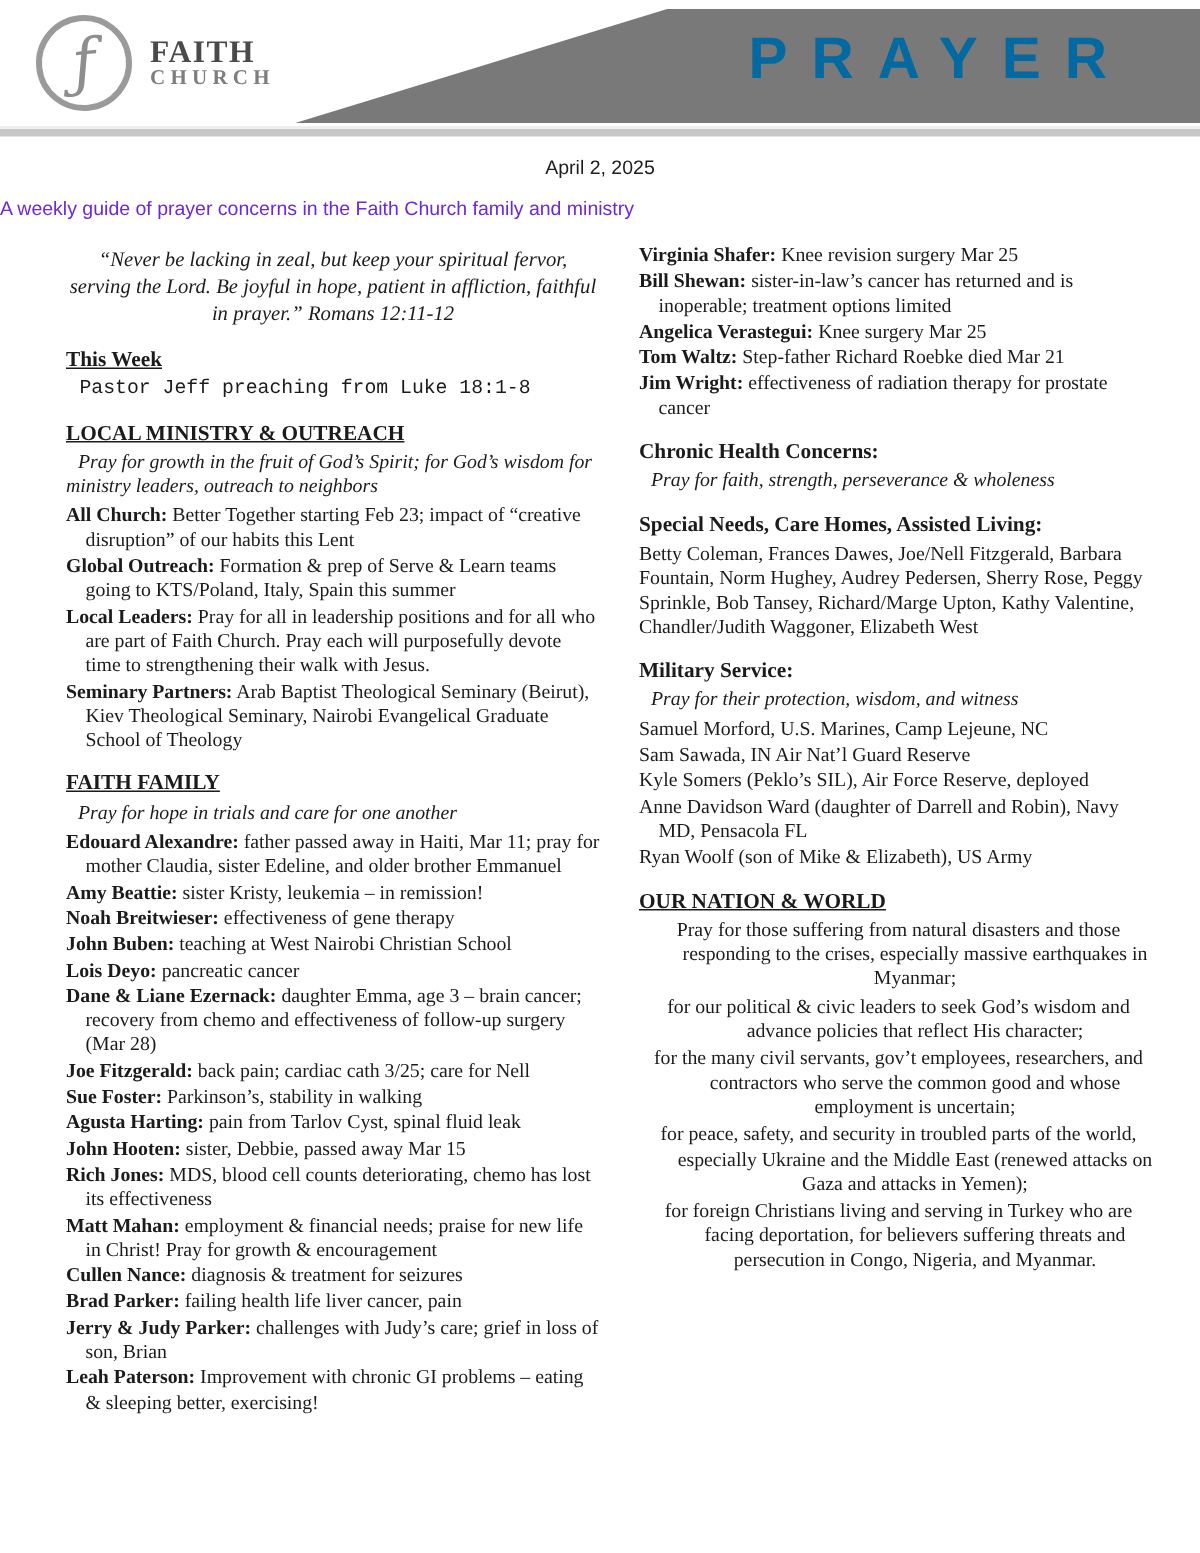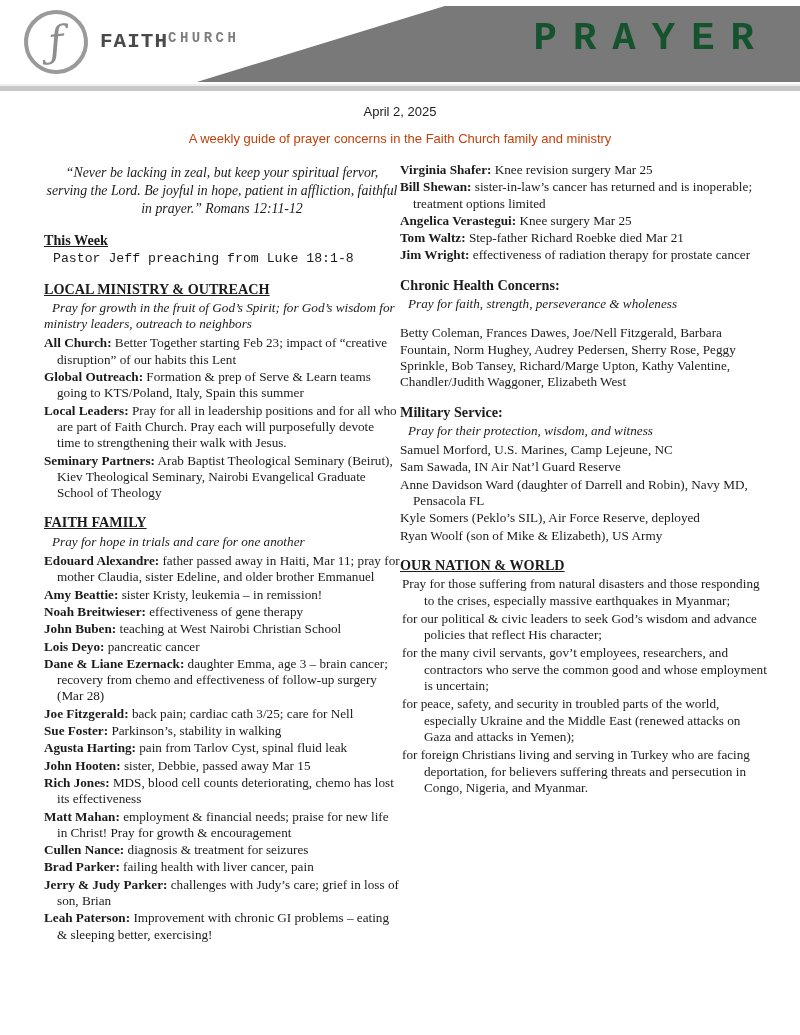--- a/index.html
+++ b/index.html
@@ -12,55 +12,55 @@
     overflow:hidden;
   }
   
   .header{position:relative;height:90px;}
   .banner{
     position:absolute;left:0;top:6px;right:0;height:76px;
     background:#797979;
     clip-path:polygon(24.6% 100%, 55.6% 0%, 100% 0%, 100% 100%);
   }
   .banner-title{
-    position:absolute;top:20px;right:30px;
-    font-family:Liberation Mono, monospace;
-    font-size:39px;font-weight:700;color:#14532d;
+    position:absolute;top:20px;right:46px;
+    font-family:Liberation Sans, sans-serif;
+    font-size:39px;font-weight:700;color:#0369a1;
     letter-spacing:16px;line-height:1;
   }
   .header-rule{
     position:absolute;left:0;right:0;top:84px;height:5px;
     background:#c7c7c7;border-top:2px solid #eeeeee;
   }
   .logo{
     position:absolute;left:24px;top:10px;
     display:flex;align-items:center;gap:12px;
   }
   .logo-mark{
     width:56px;height:56px;border:4px solid #9a9a9a;border-radius:50%;
     display:flex;align-items:center;justify-content:center;
     color:#8e8e8e;font-family:"DejaVu Serif", serif;
     font-style:italic;font-size:42px;line-height:1;
     transform:rotate(-6deg);
   }
-  .logo-text{display:flex;flex-direction:row;font-family:Liberation Mono, monospace;}
+  .logo-text{display:flex;flex-direction:column;font-family:Liberation Serif, serif;}
   .logo-line1{font-size:21px;font-weight:700;color:#4a4a4a;letter-spacing:1px;line-height:1.05;}
   .logo-line2{font-size:14px;font-weight:700;color:#7e7e7e;letter-spacing:3.5px;line-height:1.1;}
   
   .dateline{
     text-align:center;margin-top:14px;
     font-family:"Liberation Sans", sans-serif;font-size:13px;color:#1d1d1d;
   }
   .subtitle{
-    text-align:center;margin-top:12px;
-    font-family:"Liberation Sans", sans-serif;font-size:13px;color:#c2410c;
+    text-align:left;margin-top:12px;
+    font-family:"Liberation Sans", sans-serif;font-size:13px;color:#6d28d9;
   }
   
   .content{
-    display:flex;
+    display:flex;gap:26px;
     padding:16px 28px 0 44px;
     font-size:13.2px;line-height:16.3px;
   }
   .col-left{width:356px;flex:0 0 auto;}
   .col-right{flex:1 1 auto;min-width:0;}
   
   .quote{
     font-style:italic;text-align:center;
     font-size:13.8px;line-height:18px;
     margin:2px 0 14px;
@@ -73,21 +73,21 @@
   }
   .sec-head.nounderline{text-decoration:none;}
   .intro{
     font-style:italic;margin:0 0 3px;
     text-indent:8px;
   }
   .intro-mixed{margin:0 0 3px;text-indent:8px;}
   .entry{margin:0 0 1px;padding-left:13px;text-indent:-13px;}
   .plain-line{margin:0 0 1px;padding-left:13px;text-indent:-13px;}
   .names{margin:3px 0 0;}
-  .nation-para{margin:2px;padding-left:22px;text-indent:-22px;}
+  .nation-para{margin:2px;padding-left:22px;text-indent:-22px;text-align:center;}
   .subline{margin:0;padding-left:9px;font-family:Liberation Mono, monospace;}
   b{font-weight:700;}
 </style>
 </head>
 <body>
 
 <div class="page">
 
   <div class="header">
     <div class="banner"></div>
@@ -140,21 +140,21 @@
             <p class="entry"><b>John Buben:</b><span> teaching at West Nairobi Christian School</span></p>
             <p class="entry"><b>Lois Deyo:</b><span> pancreatic cancer</span></p>
             <p class="entry"><b>Dane &amp; Liane Ezernack:</b><span> daughter Emma, age 3 – brain cancer; recovery from chemo and effectiveness of follow-up surgery (Mar 28)</span></p>
             <p class="entry"><b>Joe Fitzgerald:</b><span> back pain; cardiac cath 3/25; care for Nell</span></p>
             <p class="entry"><b>Sue Foster:</b><span> Parkinson’s, stability in walking</span></p>
             <p class="entry"><b>Agusta Harting:</b><span> pain from Tarlov Cyst, spinal fluid leak</span></p>
             <p class="entry"><b>John Hooten:</b><span> sister, Debbie, passed away Mar 15</span></p>
             <p class="entry"><b>Rich Jones:</b><span> MDS, blood cell counts deteriorating, chemo has lost its effectiveness</span></p>
             <p class="entry"><b>Matt Mahan:</b><span> employment &amp; financial needs; praise for new life in Christ! Pray for growth &amp; encouragement</span></p>
             <p class="entry"><b>Cullen Nance:</b><span> diagnosis &amp; treatment for seizures</span></p>
-            <p class="entry"><b>Brad Parker:</b><span> failing health with liver cancer, pain</span></p>
+            <p class="entry"><b>Brad Parker:</b><span> failing health life liver cancer, pain</span></p>
             <p class="entry"><b>Jerry &amp; Judy Parker:</b><span> challenges with Judy’s care; grief in loss of son, Brian</span></p>
             <p class="entry"><b>Leah Paterson:</b><span> Improvement with chronic GI problems – eating &amp; sleeping better, exercising!</span></p>
           </div>
       </div>
 
     </div>
 
     <div class="col-right">
 
       <div>
@@ -164,31 +164,32 @@
           <p class="entry"><b>Tom Waltz:</b><span> Step-father Richard Roebke died Mar 21</span></p>
           <p class="entry"><b>Jim Wright:</b><span> effectiveness of radiation therapy for prostate cancer</span></p>
         </div>
 
       <div class="sec">
         <p class="sec-head nounderline">Chronic Health Concerns:</p>
         <p class="intro">Pray for faith, strength, perseverance &amp; wholeness</p>
       </div>
 
       <div class="sec">
+        <p class="sec-head nounderline">Special Needs, Care Homes, Assisted Living:</p>
         <p class="names">Betty Coleman, Frances Dawes, Joe/Nell Fitzgerald, Barbara Fountain, Norm Hughey, Audrey Pedersen, Sherry Rose, Peggy Sprinkle, Bob Tansey, Richard/Marge Upton, Kathy Valentine, Chandler/Judith Waggoner, Elizabeth West</p>
       </div>
 
       <div class="sec">
         <p class="sec-head nounderline">Military Service:</p>
         <p class="intro">Pray for their protection, wisdom, and witness</p>
         <div class="names">
             <p class="plain-line">Samuel Morford, U.S. Marines, Camp Lejeune, NC</p>
             <p class="plain-line">Sam Sawada, IN Air Nat’l Guard Reserve</p>
+            <p class="plain-line">Kyle Somers (Peklo’s SIL), Air Force Reserve, deployed</p>
             <p class="plain-line">Anne Davidson Ward (daughter of Darrell and Robin), Navy MD, Pensacola FL</p>
-            <p class="plain-line">Kyle Somers (Peklo’s SIL), Air Force Reserve, deployed</p>
             <p class="plain-line">Ryan Woolf (son of Mike &amp; Elizabeth), US Army</p>
           </div>
       </div>
 
       <div class="sec">
         <p class="sec-head">OUR NATION &amp; WORLD</p>
         <div>
             <p class="nation-para">Pray for those suffering from natural disasters and those responding to the crises, especially massive earthquakes in Myanmar;</p>
             <p class="nation-para">for our political &amp; civic leaders to seek God’s wisdom and advance policies that reflect His character;</p>
             <p class="nation-para">for the many civil servants, gov’t employees, researchers, and contractors who serve the common good and whose employment is uncertain;</p>

